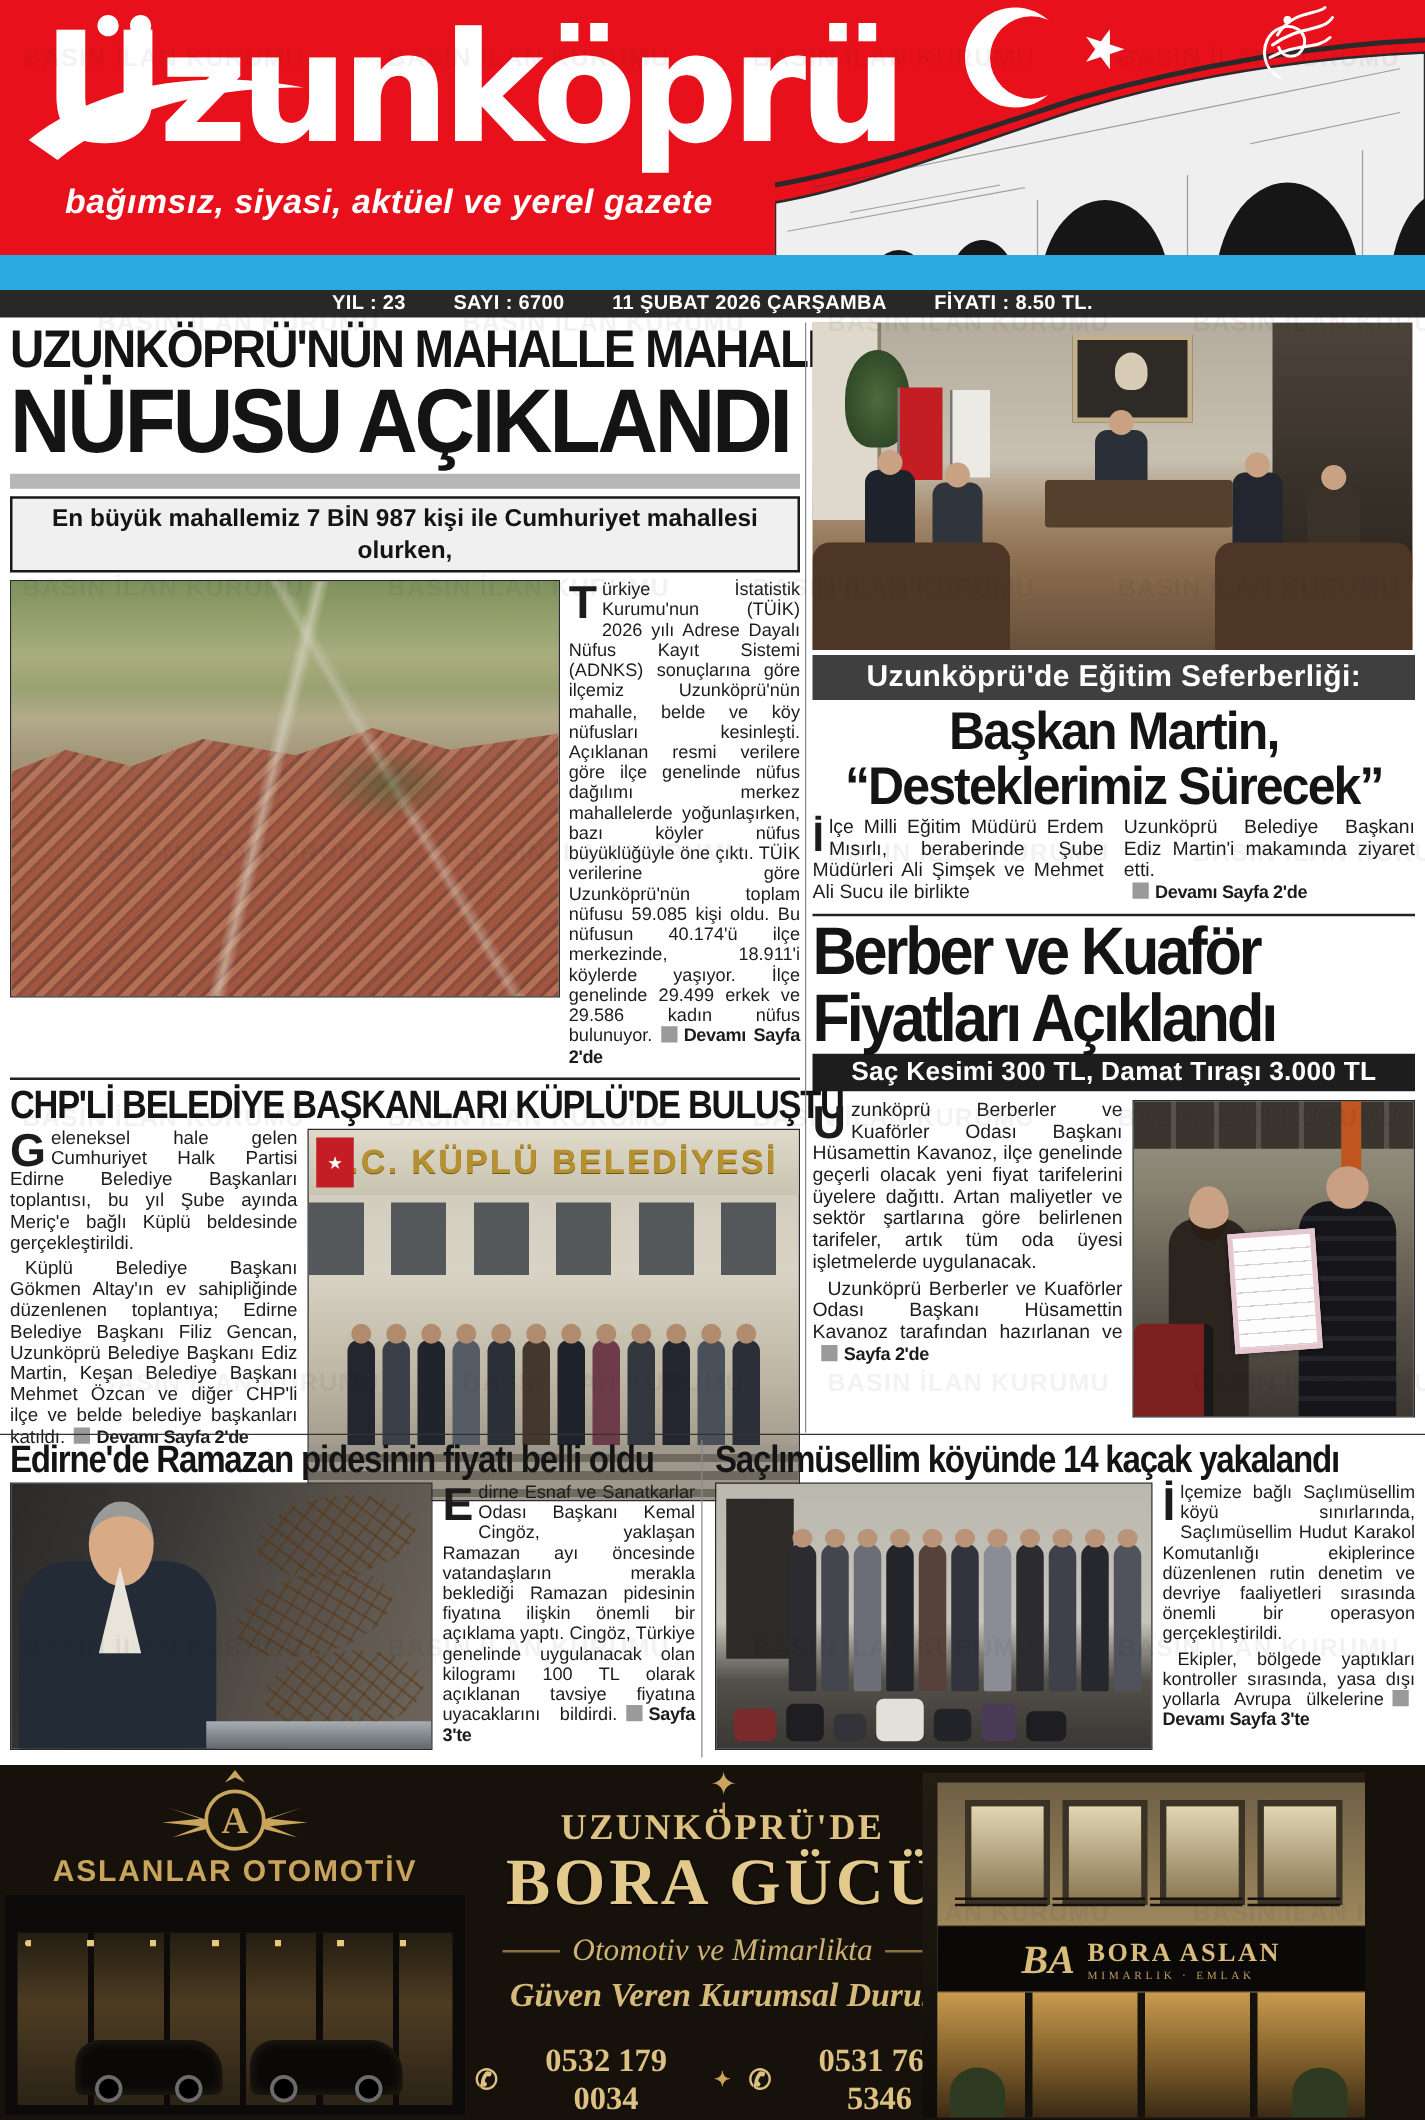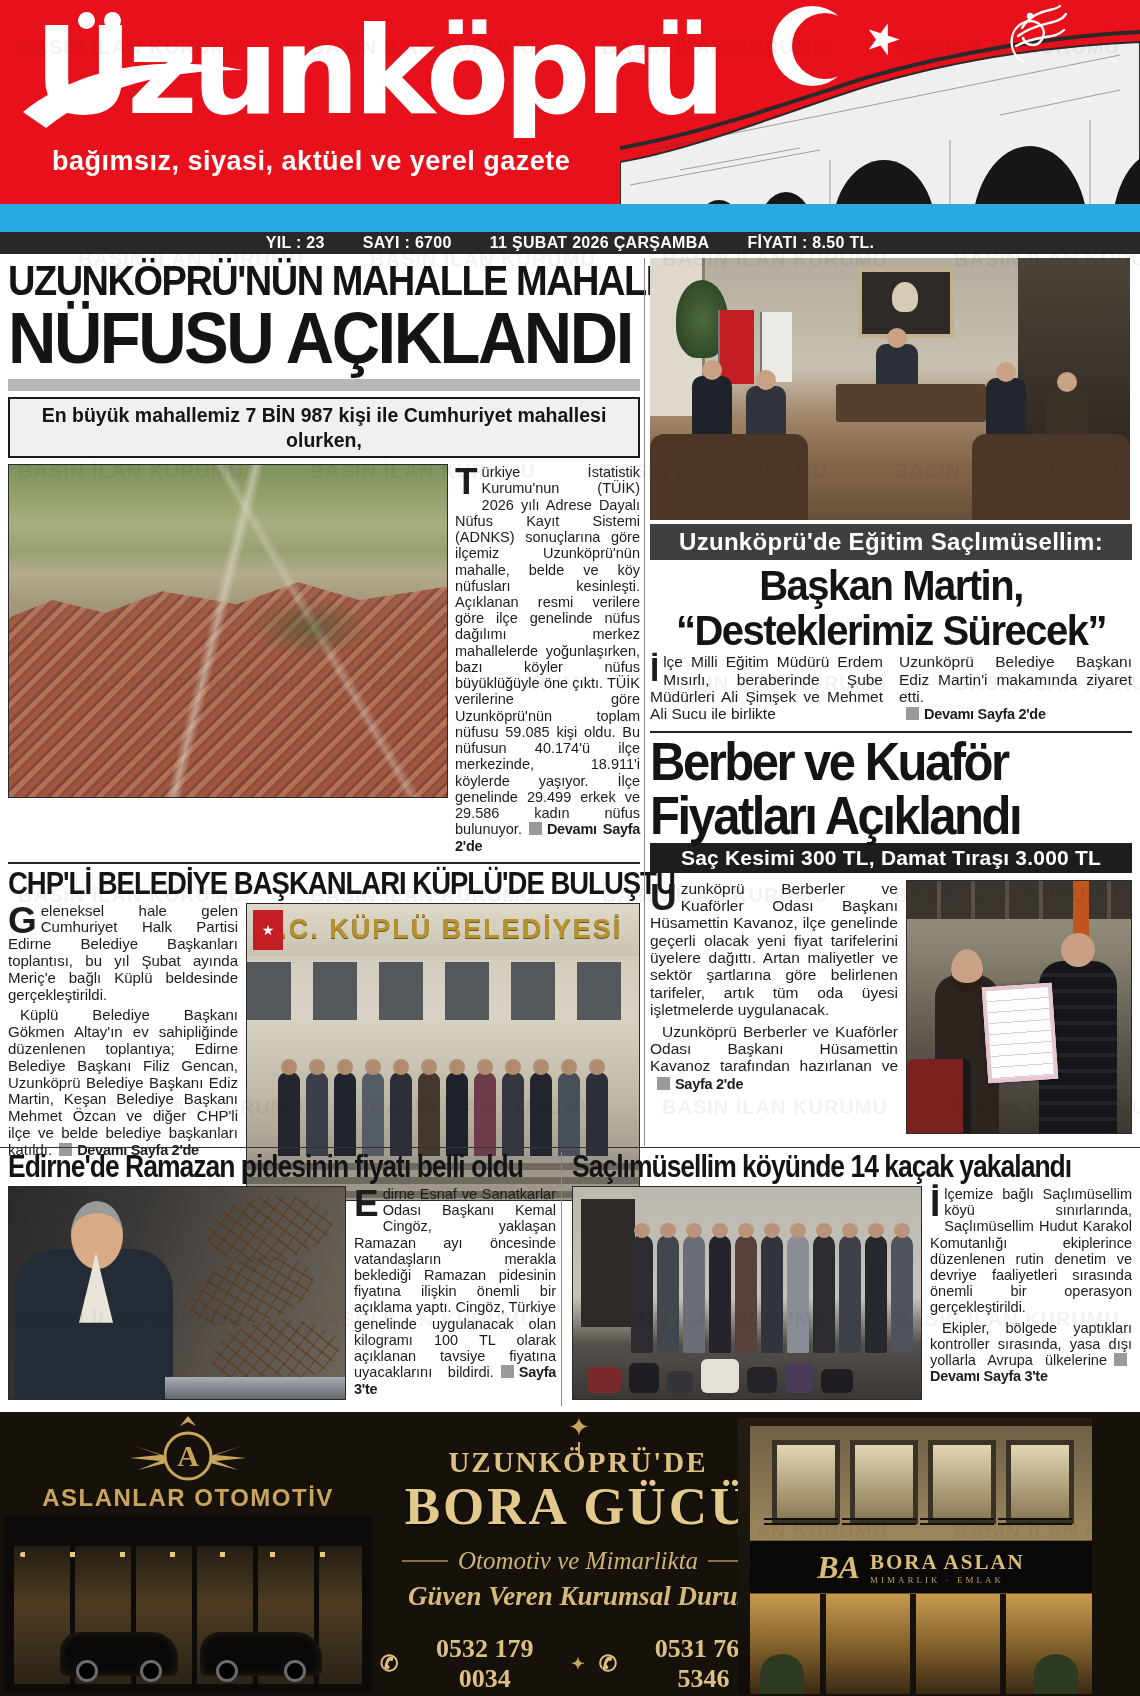--- a/index.html
+++ b/index.html
@@ -7,21 +7,21 @@
         font-family:"Liberation Sans",sans-serif;color:#141414;}
 
   
   .masthead{position:absolute;left:0;top:0;width:1140px;height:232px;background:#e8111b;overflow:hidden;}
   .mast-stripe{position:absolute;left:0;top:204px;width:1140px;height:28px;background:#2aa9e0;}
   .logo{position:absolute;left:34px;top:4px;font-weight:bold;font-size:122px;letter-spacing:-6px;
         color:#fff;font-family:"DejaVu Sans",sans-serif;line-height:1.1;}
   .logo-dots{position:absolute;left:78px;top:12px;display:flex;gap:9px;}
   .logo-dots i{width:17px;height:17px;border-radius:50%;background:#fff;}
   .logo-swoosh{position:absolute;left:18px;top:40px;}
-  .slogan{position:absolute;left:52px;top:146px;color:#fff;font-weight:bold;
+  .slogan{position:absolute;left:52px;top:146px;color:#fff;font-weight:bold;font-style:italic;
           font-size:27px;letter-spacing:.5px;}
   .crescent-wrap{position:absolute;left:772px;top:6px;width:160px;height:90px;}
   .crescent-outer{position:absolute;left:0;top:0;width:80px;height:80px;border-radius:50%;background:#fff;}
   .crescent-inner{position:absolute;left:20px;top:7px;width:66px;height:66px;border-radius:50%;background:#e8111b;}
   .crescent-star{position:absolute;left:92px;top:12px;color:#fff;font-size:42px;transform:rotate(18deg);line-height:1;}
   .tughra{position:absolute;right:68px;top:4px;}
   .bridge{position:absolute;right:0;top:0;}
 
   
   .dateline{position:absolute;left:0;top:232px;width:1140px;height:22px;background:#282828;
@@ -282,21 +282,21 @@
         <p style="margin:0">
           <span class="dropcap">T</span><span>ürkiye İstatistik Kurumu'nun (TÜİK) 2026 yılı Adrese Dayalı Nüfus Kayıt Sistemi (ADNKS) sonuçlarına göre ilçemiz Uzunköprü'nün mahalle, belde ve köy nüfusları kesinleşti. Açıklanan resmi verilere göre ilçe genelinde nüfus dağılımı merkez mahallelerde yoğunlaşırken, bazı köyler nüfus büyüklüğüyle öne çıktı. TÜİK verilerine göre Uzunköprü'nün toplam nüfusu 59.085 kişi oldu. Bu nüfusun 40.174'ü ilçe merkezinde, 18.911'i köylerde yaşıyor. İlçe genelinde 29.499 erkek ve 29.586 kadın nüfus bulunuyor.</span><span class="cont-marker"></span><span class="cont-label">Devamı Sayfa 2'de</span>
         </p>
       </div>
     </div>
     <div class="rule-left"></div>
     <h3 class="chp-head">CHP'Lİ BELEDİYE BAŞKANLARI KÜPLÜ'DE BULUŞTU</h3>
     <div class="chp-row">
       <div class="chp-text body-txt">
         <p style="margin:0">
-          <span class="dropcap">G</span><span>eleneksel hale gelen Cumhuriyet Halk Partisi Edirne Belediye Başkanları toplantısı, bu yıl Şubat ayında Meriç'e bağlı Küplü beldesinde gerçekleştirildi.</span>
+          <span class="dropcap">G</span><span>eleneksel hale gelen Cumhuriyet Halk Partisi Edirne Belediye Başkanları toplantısı, bu yıl Şube ayında Meriç'e bağlı Küplü beldesinde gerçekleştirildi.</span>
         </p>
         <p style="margin:4px 0 0 0;text-indent:12px">
           <span>Küplü Belediye Başkanı Gökmen Altay'ın ev sahipliğinde düzenlenen toplantıya; Edirne Belediye Başkanı Filiz Gencan, Uzunköprü Belediye Başkanı Ediz Martin, Keşan Belediye Başkanı Mehmet Özcan ve diğer CHP'li ilçe ve belde belediye başkanları katıldı.</span><span class="cont-marker"></span><span class="cont-label">Devamı Sayfa 2'de</span>
         </p>
       </div>
       <div class="photo photo-kuplu">
         <div class="ku-sign">T.C. KÜPLÜ BELEDİYESİ</div>
         <div class="ku-flag">★</div>
         <div class="ku-windows"></div>
         <div class="ku-people">
@@ -342,21 +342,21 @@
         </div>
       <div class="of-person" style="left:336px;top:120px;width:40px;height:76px;background:#23262e">
           <i></i>
         </div>
       <div class="of-person" style="left:396px;top:130px;width:42px;height:70px;background:#3a3228">
           <i></i>
         </div>
       <div class="of-couch" style="left:0"></div>
       <div class="of-couch" style="right:0"></div>
     </div>
-    <div class="edu-kicker">Uzunköprü'de Eğitim Saçlımüsellim:</div>
+    <div class="edu-kicker">Uzunköprü'de Eğitim Seferberliği:</div>
     <div class="edu-head">
       <div>Başkan Martin,</div>
       <div>“Desteklerimiz Sürecek”</div>
     </div>
     <div class="edu-cols body-txt" style="font-size:15.5px">
       <div>
         <span class="dropcap" style="font-size:33px">İ</span><span>lçe Milli Eğitim Müdürü Erdem Mısırlı, beraberinde Şube Müdürleri Ali Şimşek ve Mehmet Ali Sucu ile birlikte</span>
       </div>
       <div>
         <span>Uzunköprü Belediye Başkanı Ediz Martin'i makamında ziyaret etti.</span><br>

